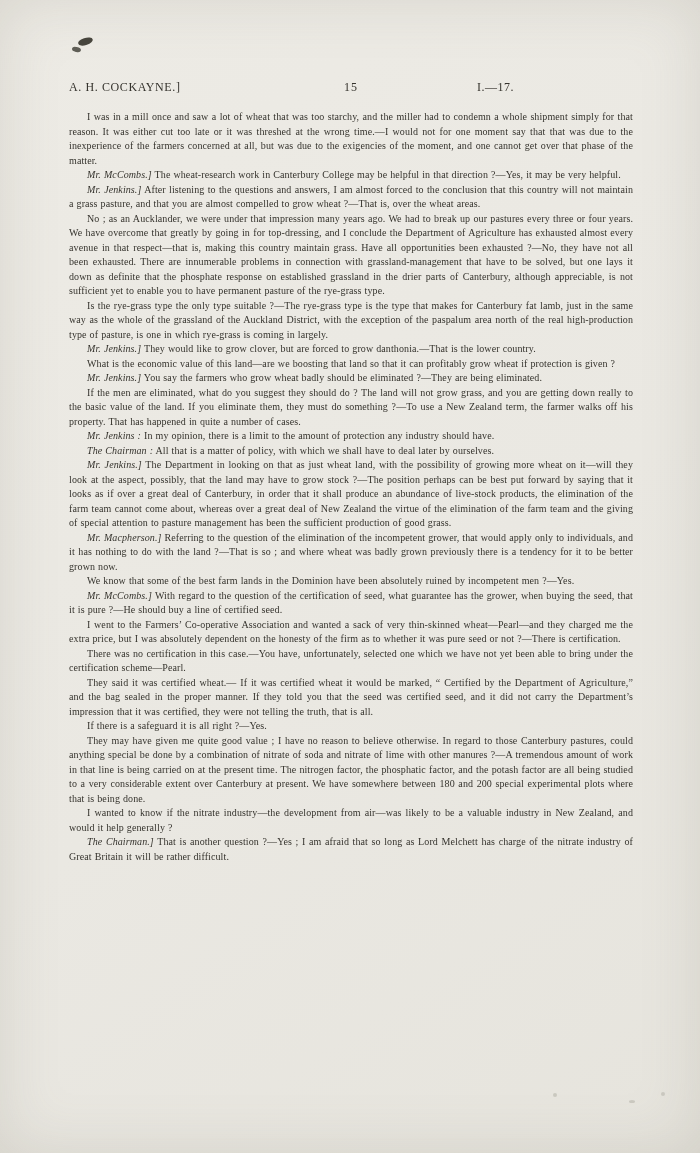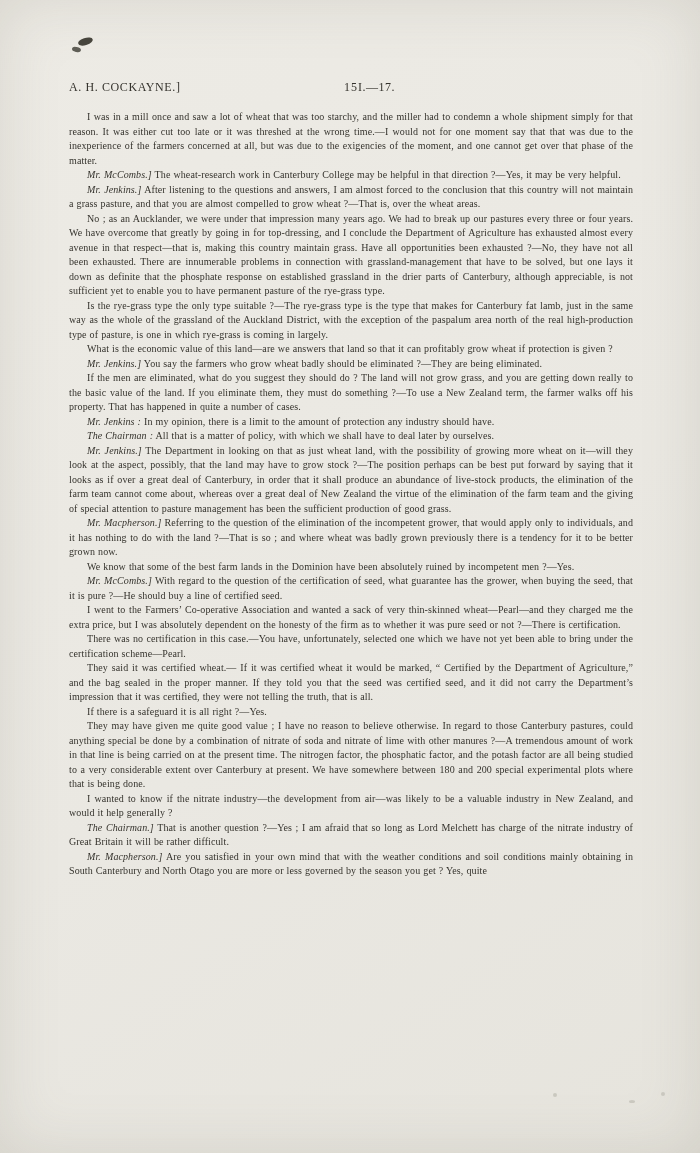--- a/index.html
+++ b/index.html
@@ -22,21 +22,21 @@
   }
   .header {
     display: grid;
     grid-template-columns: 1fr auto 1fr;
     align-items: baseline;
     font-size: 12px;
     margin-bottom: 15px;
   }
   .h-left  { text-align: left; letter-spacing: 0.6px; }
   .h-center{ text-align: right; letter-spacing: 1px; }
-  .h-right { text-align: left; letter-spacing: 0.5px; }
+  .h-right { text-align: center; letter-spacing: 0.5px; }
   .body-text p.para {
     margin: 0;
     font-size: 10px;
     line-height: 14.5px;
     text-align: justify;
     text-indent: 18px;
     letter-spacing: 0.1px;
     word-spacing: 0.4px;
   }
   .speaker { font-style: italic; }
@@ -69,32 +69,32 @@
       <span class="h-left">A. H. COCKAYNE.]</span>
       <span class="h-center">15</span>
       <span class="h-right">I.—17.</span>
     </div>
     <div class="body-text">
         <p class="para">I was in a mill once and saw a lot of wheat that was too starchy, and the miller had to condemn a whole shipment simply for that reason.  It was either cut too late or it was threshed at the wrong time.—I would not for one moment say that that was due to the inexperience of the farmers concerned at all, but was due to the exigencies of the moment, and one cannot get over that phase of the matter.</p>
         <p class="para"><span class="speaker">Mr. McCombs.]</span> The wheat-research work in Canterbury College may be helpful in that direction ?—Yes, it may be very helpful.</p>
         <p class="para"><span class="speaker">Mr. Jenkins.]</span> After listening to the questions and answers, I am almost forced to the conclusion that this country will not maintain a grass pasture, and that you are almost compelled to grow wheat ?—That is, over the wheat areas.</p>
         <p class="para">No ; as an Aucklander, we were under that impression many years ago.  We had to break up our pastures every three or four years.  We have overcome that greatly by going in for top-dressing, and I conclude the Department of Agriculture has exhausted almost every avenue in that respect—that is, making this country maintain grass.  Have all opportunities been exhausted ?—No, they have not all been exhausted.  There are innumerable problems in connection with grassland-management that have to be solved, but one lays it down as definite that the phosphate response on established grassland in the drier parts of Canterbury, although appreciable, is not sufficient yet to enable you to have permanent pasture of the rye-grass type.</p>
         <p class="para">Is the rye-grass type the only type suitable ?—The rye-grass type is the type that makes for Canterbury fat lamb, just in the same way as the whole of the grassland of the Auckland District, with the exception of the paspalum area north of the real high-production type of pasture, is one in which rye-grass is coming in largely.</p>
-        <p class="para">What is the economic value of this land—are we answers that land so that it can profitably grow wheat if protection is given ?</p>
+        <p class="para"><span class="speaker">Mr. Jenkins.]</span> They would like to grow clover, but are forced to grow danthonia.—That is the lower country.</p>
+        <p class="para">What is the economic value of this land—are we boosting that land so that it can profitably grow wheat if protection is given ?</p>
         <p class="para"><span class="speaker">Mr. Jenkins.]</span> You say the farmers who grow wheat badly should be eliminated ?—They are being eliminated.</p>
         <p class="para">If the men are eliminated, what do you suggest they should do ?  The land will not grow grass, and you are getting down really to the basic value of the land.  If you eliminate them, they must do something ?—To use a New Zealand term, the farmer walks off his property.  That has happened in quite a number of cases.</p>
         <p class="para"><span class="speaker">Mr. Jenkins :</span> In my opinion, there is a limit to the amount of protection any industry should have.</p>
         <p class="para"><span class="speaker">The Chairman :</span> All that is a matter of policy, with which we shall have to deal later by ourselves.</p>
         <p class="para"><span class="speaker">Mr. Jenkins.]</span> The Department in looking on that as just wheat land, with the possibility of growing more wheat on it—will they look at the aspect, possibly, that the land may have to grow stock ?—The position perhaps can be best put forward by saying that it looks as if over a great deal of Canterbury, in order that it shall produce an abundance of live-stock products, the elimination of the farm team cannot come about, whereas over a great deal of New Zealand the virtue of the elimination of the farm team and the giving of special attention to pasture management has been the sufficient production of good grass.</p>
         <p class="para"><span class="speaker">Mr. Macpherson.]</span> Referring to the question of the elimination of the incompetent grower, that would apply only to individuals, and it has nothing to do with the land ?—That is so ; and where wheat was badly grown previously there is a tendency for it to be better grown now.</p>
         <p class="para">We know that some of the best farm lands in the Dominion have been absolutely ruined by incompetent men ?—Yes.</p>
         <p class="para"><span class="speaker">Mr. McCombs.]</span> With regard to the question of the certification of seed, what guarantee has the grower, when buying the seed, that it is pure ?—He should buy a line of certified seed.</p>
         <p class="para">I went to the Farmers’ Co-operative Association and wanted a sack of very thin-skinned wheat—Pearl—and they charged me the extra price, but I was absolutely dependent on the honesty of the firm as to whether it was pure seed or not ?—There is certification.</p>
         <p class="para">There was no certification in this case.—You have, unfortunately, selected one which we have not yet been able to bring under the certification scheme—Pearl.</p>
         <p class="para">They said it was certified wheat.— If it was certified wheat it would be marked, “ Certified by the Department of Agriculture,” and the bag sealed in the proper manner.  If they told you that the seed was certified seed, and it did not carry the Department’s impression that it was certified, they were not telling the truth, that is all.</p>
         <p class="para">If there is a safeguard it is all right ?—Yes.</p>
         <p class="para">They may have given me quite good value ; I have no reason to believe otherwise.  In regard to those Canterbury pastures, could anything special be done by a combination of nitrate of soda and nitrate of lime with other manures ?—A tremendous amount of work in that line is being carried on at the present time.  The nitrogen factor, the phosphatic factor, and the potash factor are all being studied to a very considerable extent over Canterbury at present.  We have somewhere between 180 and 200 special experimental plots where that is being done.</p>
         <p class="para">I wanted to know if the nitrate industry—the development from air—was likely to be a valuable industry in New Zealand, and would it help generally ?</p>
         <p class="para"><span class="speaker">The Chairman.]</span> That is another question ?—Yes ; I am afraid that so long as Lord Melchett has charge of the nitrate industry of Great Britain it will be rather difficult.</p>
-        <p class="para"><span class="speaker">Mr. Macpherson.]</span> Are you satisfied in your own mind that with the weather conditions and soil conditions mainly obtaining in South Canterbury and North Otago you are more or less governed by the season you get ?  Yes, quite</p>
       </div>
   </div>
 </div>
 
 </body></html>

